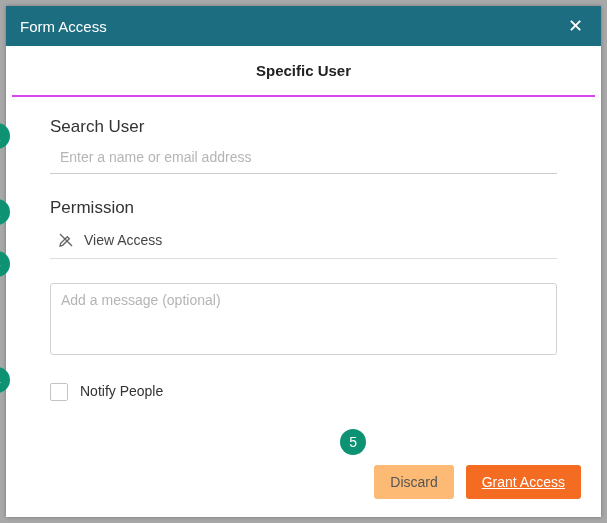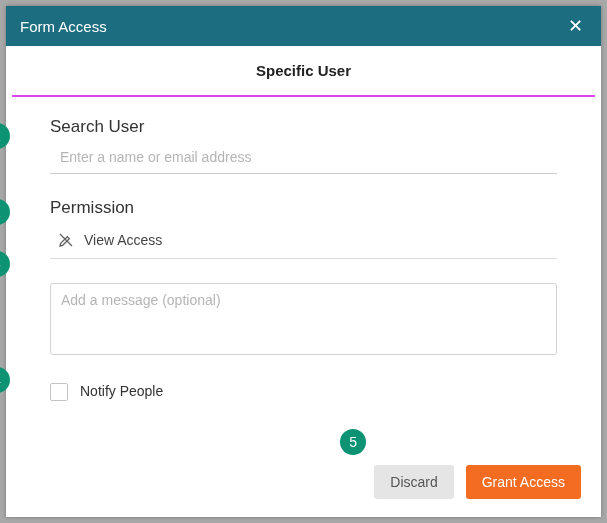--- a/index.html
+++ b/index.html
@@ -109,22 +109,22 @@
     gap: 12px;
     padding: 8px 20px 18px;
   }
   .btn {
     border: none;
     border-radius: 3px;
     padding: 9px 16px;
     font-size: 14px;
     cursor: pointer;
   }
-  .btn-discard { background: #e5e5e5; color: #555; }
-  .btn-primary { background: #f36c21; color: #fff; }
+  .btn-discard { background: #fdba74; color: #555; }
+  .btn-primary { background: #f36c21; color: #fff; text-decoration: underline; }
   .callout {
     position: absolute;
     width: 26px; height: 26px;
     border-radius: 50%;
     background: #0d9374;
     color: #fff;
     display: flex;
     align-items: center;
     justify-content: center;
     font-size: 14px;

